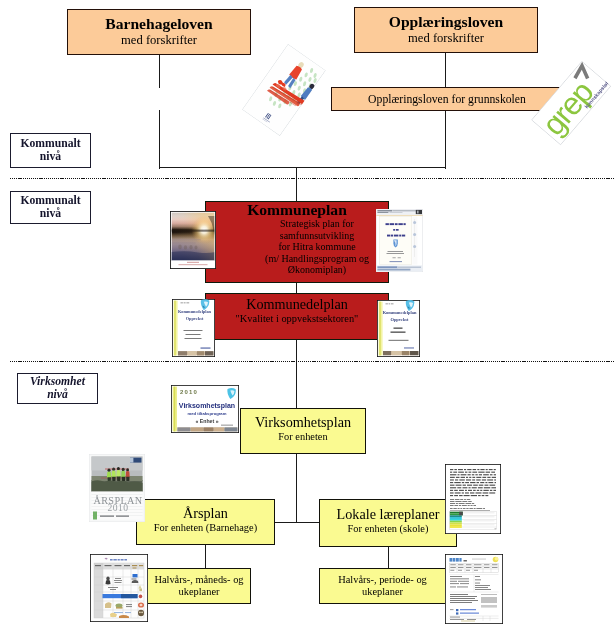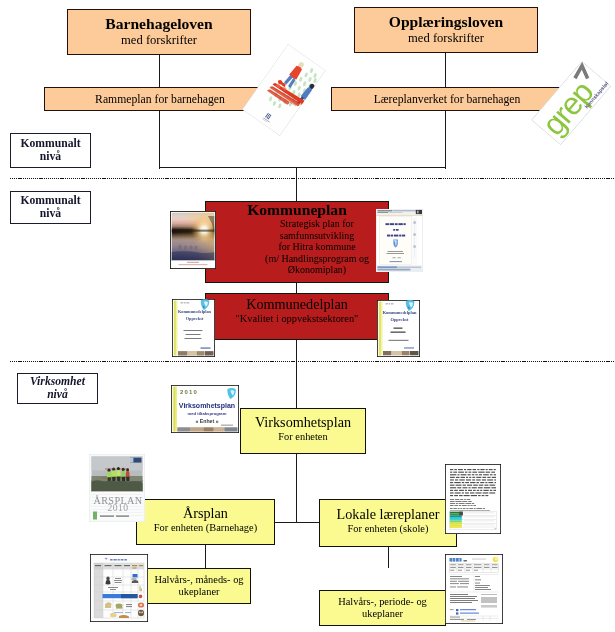--- a/index.html
+++ b/index.html
@@ -144,25 +144,22 @@
 
   <div class="box orange" style="left:67px;top:9px;width:184px;height:46px;justify-content:flex-start;padding-top:4.65px;">
     <div class="t-main s16">Barnehageloven</div>
     <div class="s13">med forskrifter</div>
   </div>
   <div class="box orange" style="left:354px;top:7px;width:184px;height:46px;justify-content:flex-start;padding-top:4.65px;">
     <div class="t-main s16">Opplæringsloven</div>
     <div class="s13">med forskrifter</div>
   </div>
 
-  <div class="box orange" style="left:44px;top:87px;width:232px;height:24px;padding-top:2px;">
-    <div class="s12">Rammeplan for barnehagen</div>
-  </div>
   <div class="box orange" style="left:331px;top:87px;width:232px;height:24px;padding-top:2px;">
-    <div class="s12">Læreplanverket for barnehagen</div>
+    <div class="s12">Opplæringsloven for grunnskolen</div>
   </div>
 
   <div class="thumb" style="left:170px;top:211px;">
     <svg width="46" height="58" viewBox="0 0 46 58">
       <defs>
         <linearGradient id="sky" x1="0" y1="0" x2="0" y2="1">
           <stop offset="0.00" stop-color="#cfc8c6"></stop>
           <stop offset="0.07" stop-color="#ddd3cf"></stop>
           <stop offset="0.14" stop-color="#e8cdc6"></stop>
           <stop offset="0.22" stop-color="#d8aba3"></stop>
@@ -812,18 +809,18 @@
       </g>
       <g fill="#8a8a8a">
         <rect x="5" y="62.6" width="10" height="0.9"></rect>
         <rect x="5" y="65" width="14" height="0.9"></rect>
         <rect x="22" y="65" width="9" height="0.9"></rect>
       </g>
       <rect x="16" y="66.6" width="14" height="0.8" fill="#d0c48a"></rect>
     </svg>
   </div>
 
-  <div class="box yellow" style="left:319px;top:568px;width:127px;height:36px;margin-top:22px;">
+  <div class="box yellow" style="left:319px;top:568px;width:127px;height:36px;">
     <div class="s11b">Halvårs-, periode- og</div>
     <div class="s11b">ukeplaner</div>
   </div>
 
 </div>
 
 </body></html>

